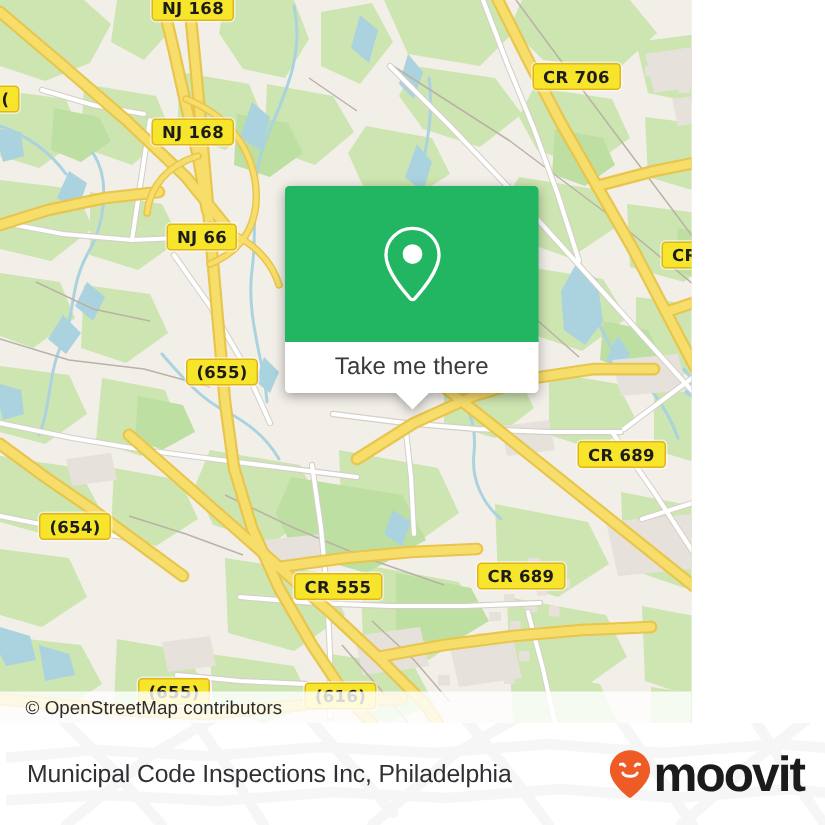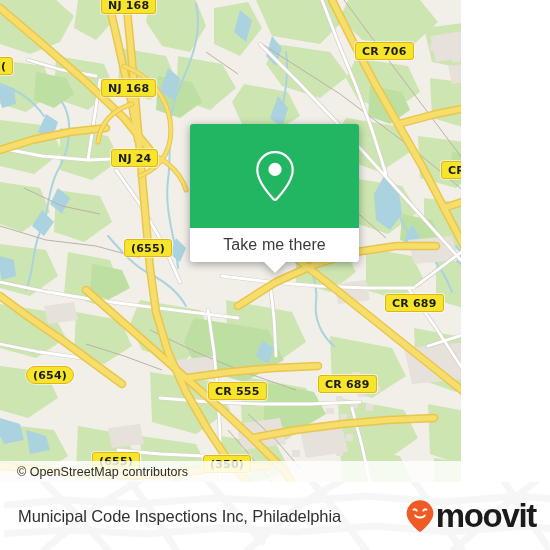--- a/index.html
+++ b/index.html
@@ -394,26 +394,26 @@
         <g stroke="#f7de6b" stroke-width="3" fill="none" stroke-linecap="round">
           <path d="M124,66 C150,76 166,96 170,120 C174,146 164,166 140,176"></path>
           <path d="M140,150 C162,156 180,170 186,190"></path>
           <path d="M132,104 C112,110 100,124 98,142"></path>
         </g>
       </g>
     </svg>
 
     <div class="shield" style="left:101px; top:-4px;">NJ 168</div>
     <div class="shield" style="left:101px; top:79px;">NJ 168</div>
-    <div class="shield" style="left:111px; top:149px;">NJ 24</div>
+    <div class="shield" style="left:111px; top:149px;">NJ 66</div>
     <div class="shield" style="left:124px; top:239px;">(655)</div>
-    <div class="shield" style="left:26px; top:366px;border-radius:9px;">(654)</div>
-    <div class="shield" style="left:208px; top:382px;">CR 555</div>
+    <div class="shield" style="left:26px; top:342px;">(654)</div>
+    <div class="shield" style="left:196px; top:382px;">CR 555</div>
     <div class="shield" style="left:92px; top:452px;">(655)</div>
-    <div class="shield" style="left:203px; top:455px;">(350)</div>
+    <div class="shield" style="left:203px; top:455px;">(616)</div>
     <div class="shield" style="left:355px; top:42px;">CR 706</div>
     <div class="shield" style="left:441px; top:161px;">CR 706</div>
     <div class="shield" style="left:385px; top:294px;">CR 689</div>
     <div class="shield" style="left:318px; top:375px;">CR 689</div>
     <div class="shield" style="left:523px; top:432px;">CR 7</div>
     <div class="shield" style="left:-6px; top:57px;">(</div>
 
     <div class="popup">
       <div class="popup-top">
         <svg class="popup-pin" viewBox="0 0 44 54">

